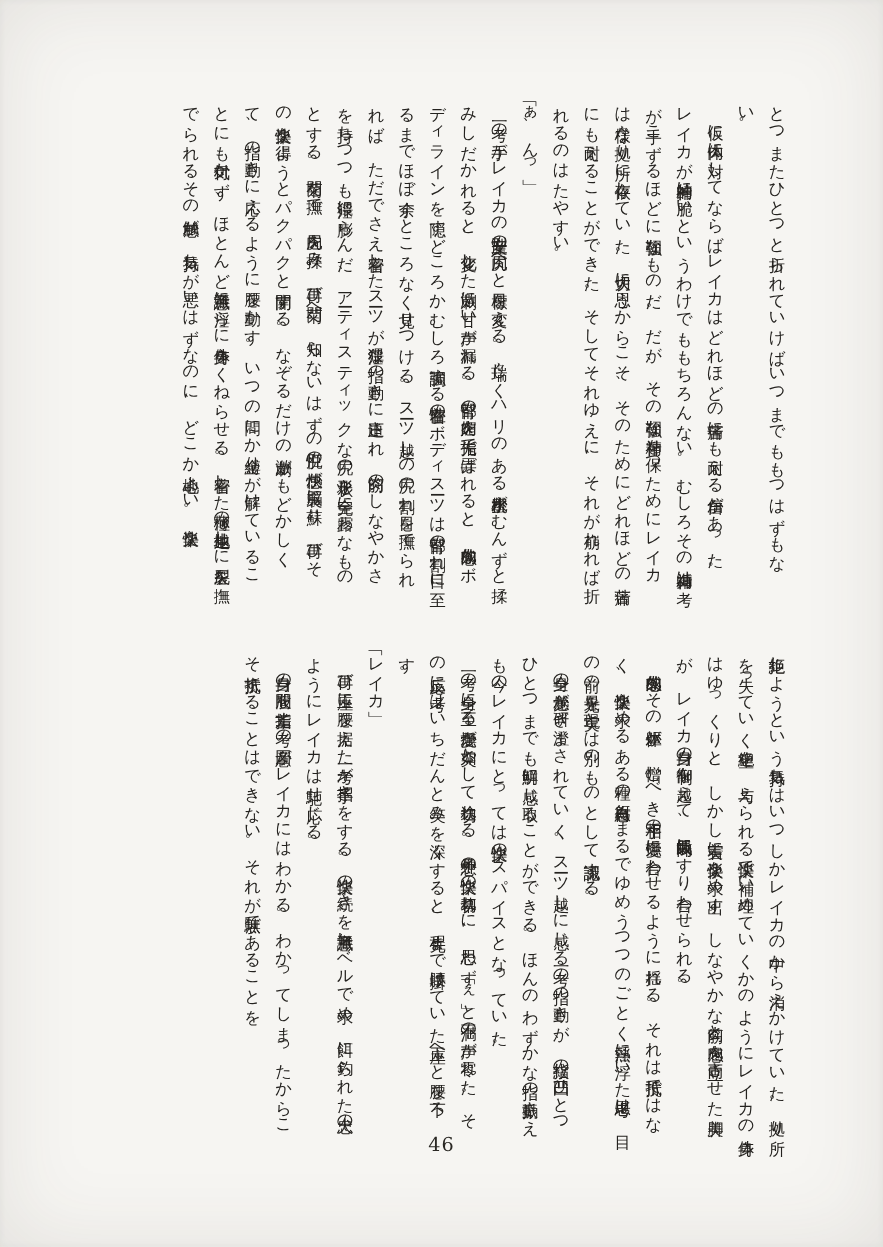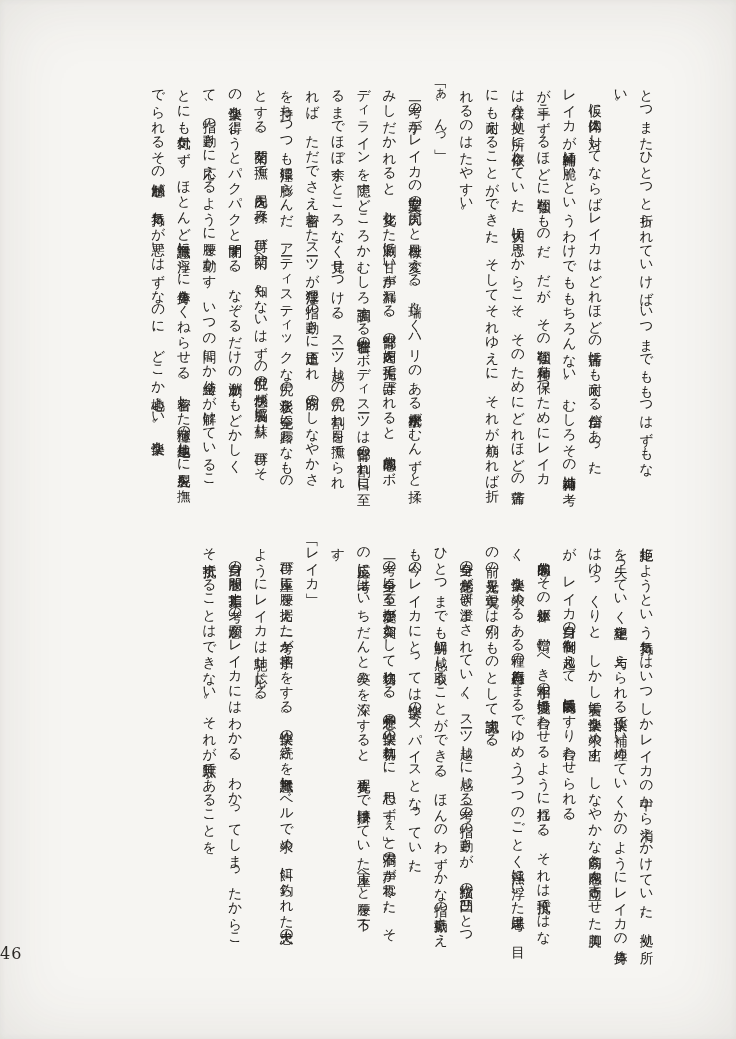--- a/index.html
+++ b/index.html
@@ -36,20 +36,21 @@
     margin: 0;
     padding: 0;
     text-align: start;
   }
   .para.indent { text-indent: 1em; }
   .page-number {
     position: absolute;
     top: 944px;
     left: 0;
     width: 736px;
+    text-align: center;
     font-size: 16px;
     color: #2a2824;
     letter-spacing: 1px;
   }
 </style>
 </head>
 <body>
 
 <div class="page">
 

